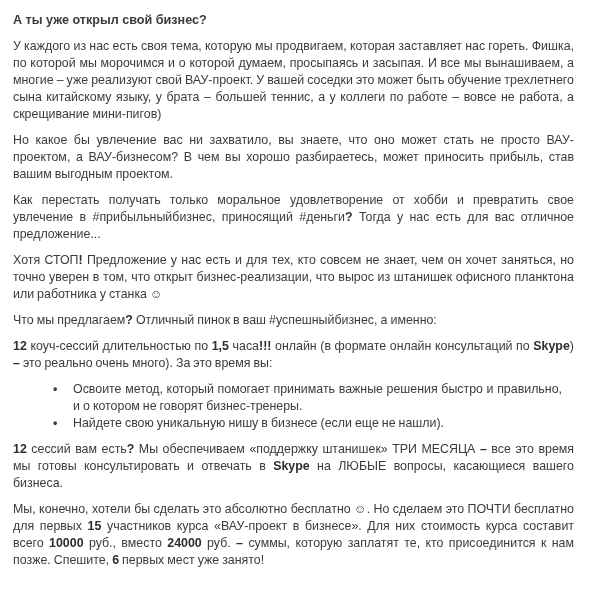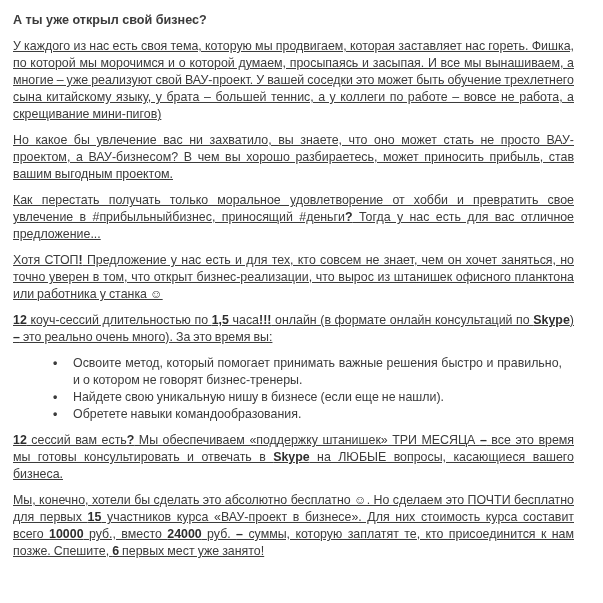--- a/index.html
+++ b/index.html
@@ -23,21 +23,20 @@
   .doc-title {
     font-size: 12.6px;
     line-height: 17px;
     font-weight: bold;
     margin: 2px 0 9px 0;
   }
   .doc p {
     margin: 0 0 9px 0;
     text-align: justify;
     word-spacing: -0.4px;
-    text-decoration: underline;
   }
   .doc ul {
     list-style: none;
     margin: 0 12px 9px 0;
     padding: 0 0 0 60px;
   }
   .doc li {
     position: relative;
     text-align: justify;
     word-spacing: -0.4px;
@@ -58,22 +57,22 @@
 </head>
 <body>
 
 <main class="doc">
   <h1 class="doc-title">А ты уже открыл свой бизнес?</h1>
   <div id="doc-body">
       <p><span>У каждого из нас есть своя тема, которую мы продвигаем, которая заставляет нас гореть. Фишка, по которой мы морочимся и о которой думаем, просыпаясь и засыпая. И все мы вынашиваем, а многие – уже реализуют свой ВАУ-проект. У вашей соседки это может быть обучение трехлетнего сына китайскому языку, у брата – большей теннис, а у коллеги по работе –  вовсе не работа, а скрещивание мини-пигов)</span></p>
       <p><span>Но какое бы увлечение вас ни захватило, вы знаете, что оно может стать не просто ВАУ-проектом, а ВАУ-бизнесом? В чем вы хорошо разбираетесь, может приносить прибыль, став вашим выгодным проектом.</span></p>
       <p><span>Как перестать получать только моральное удовлетворение от хобби и превратить свое увлечение в #прибыльныйбизнес, приносящий #деньги</span><span class="b">?</span><span> Тогда у нас есть для вас отличное предложение...</span></p>
       <p><span>Хотя СТОП</span><span class="b">!</span><span> Предложение у нас есть и для тех, кто совсем не знает, чем он хочет заняться, но точно уверен в том, что открыт бизнес-реализации, что вырос из штанишек офисного планктона или работника у станка ☺</span></p>
+      <p><span>Что мы предлагаем</span><span class="b">?</span><span> Отличный пинок в ваш #успешныйбизнес, а именно:</span></p>
       <p><span class="b">12</span><span> коуч-сессий длительностью по </span><span class="b">1,5</span><span> часа</span><span class="b">!!!</span><span> онлайн  (в формате онлайн консультаций по </span><span class="b">Skype</span><span>) </span><span class="b">–</span><span> это реально очень много). За это время вы:</span></p>
       <ul>
         <li><span>Освоите метод, который помогает принимать важные решения быстро и правильно, и о котором не говорят бизнес-тренеры.</span></li>
         <li><span>Найдете свою уникальную нишу в бизнесе (если еще не нашли).</span></li>
-        <li><span>Обретете навыки командообразования.</span></li>
       </ul>
       <p><span class="b">12</span><span> сессий вам есть</span><span class="b">?</span><span> Мы обеспечиваем «поддержку штанишек» ТРИ МЕСЯЦА </span><span class="b">–</span><span> все это время мы готовы консультировать и отвечать в </span><span class="b">Skype</span><span> на ЛЮБЫЕ вопросы, касающиеся вашего бизнеса.</span></p>
       <p><span>Мы, конечно, хотели бы сделать это абсолютно бесплатно ☺. Но сделаем это ПОЧТИ бесплатно для первых </span><span class="b">15</span><span> участников курса «ВАУ-проект в бизнесе». Для них стоимость курса составит всего </span><span class="b">10000</span><span> руб., вместо </span><span class="b">24000</span><span> руб. </span><span class="b">–</span><span> суммы, которую заплатят те, кто присоединится к нам позже. Спешите, </span><span class="b">6</span><span> первых мест уже занято!</span></p>
     </div>
 </main>
 
 </body></html>

